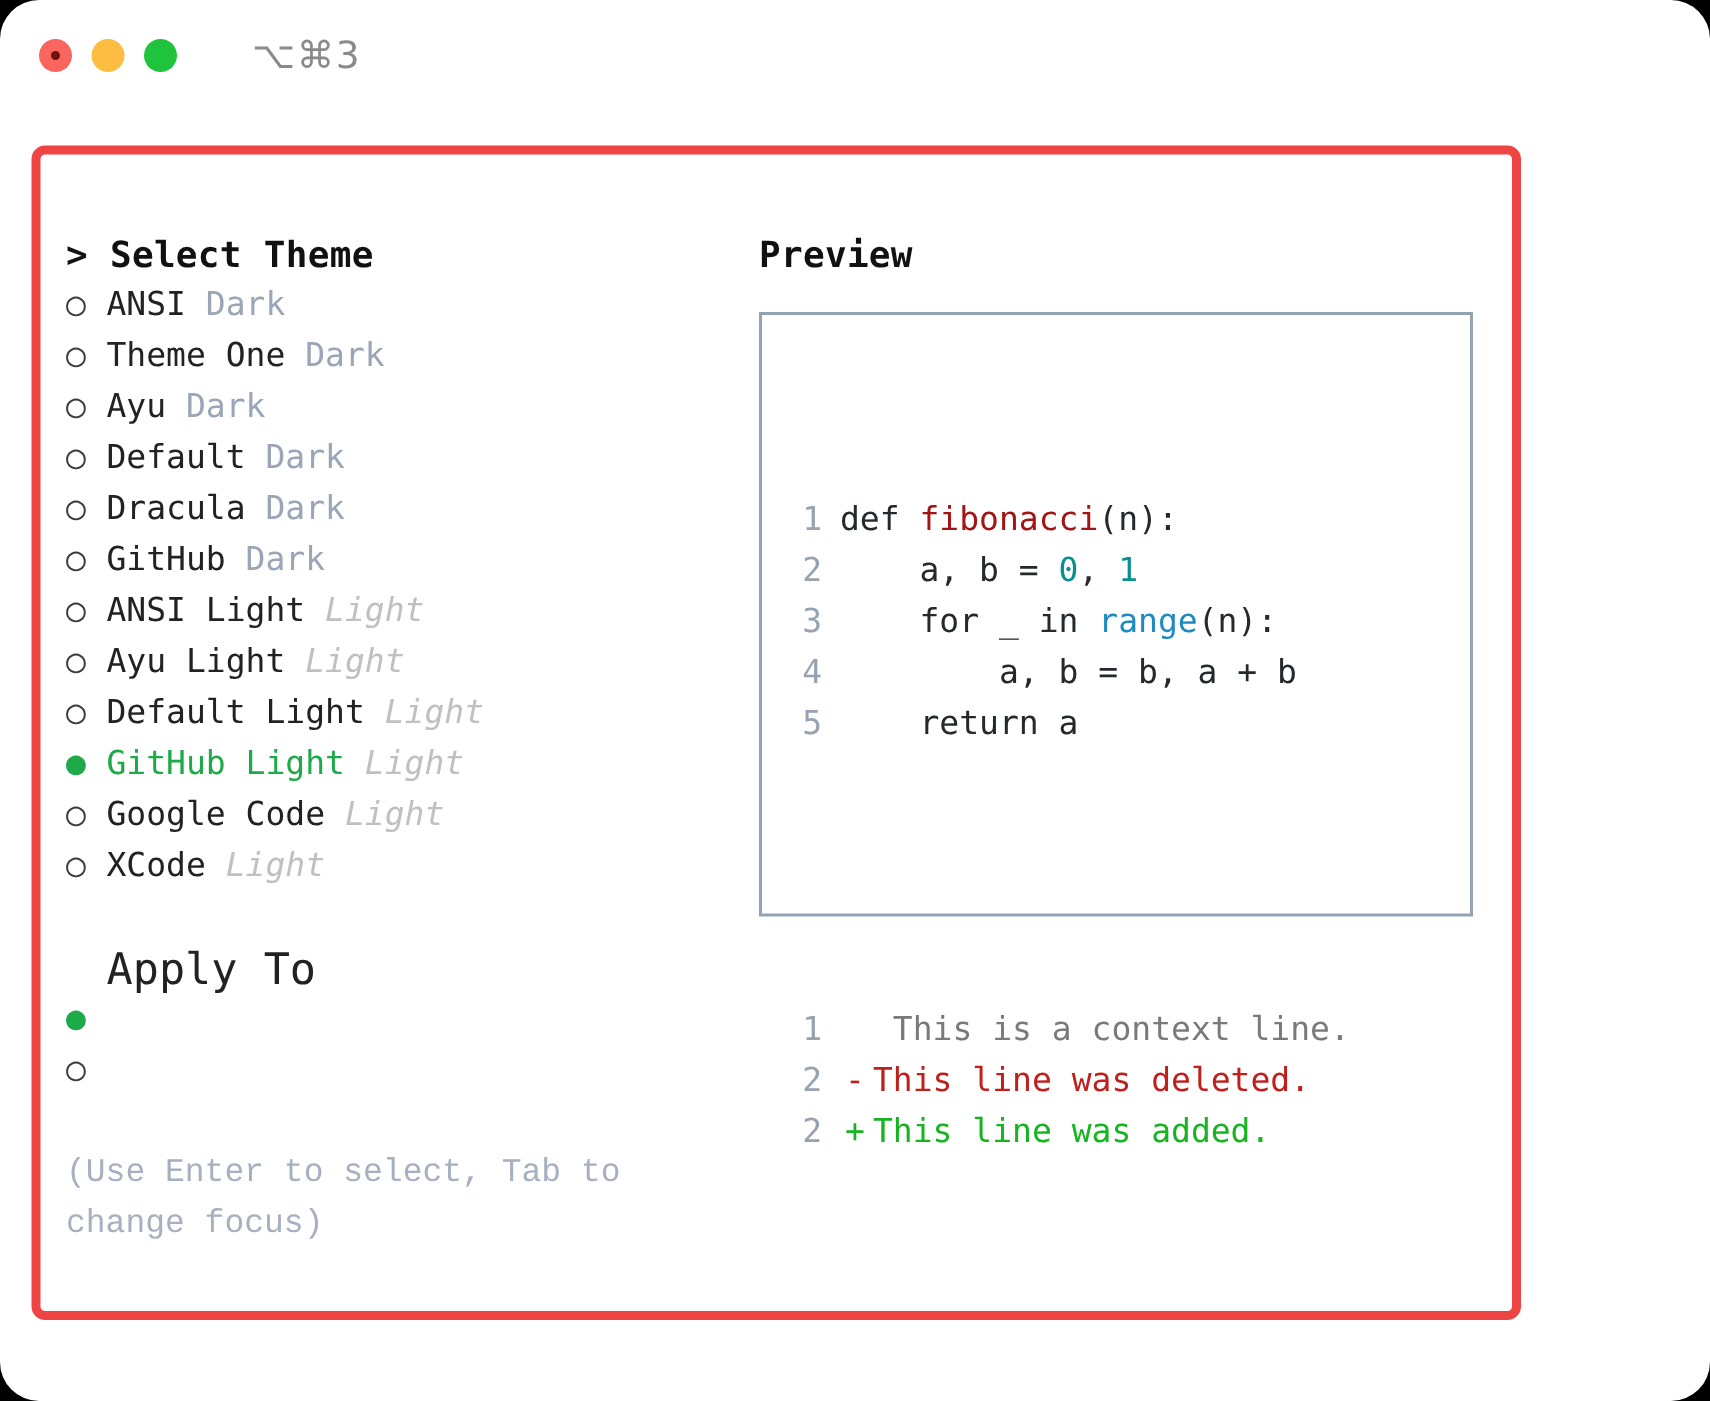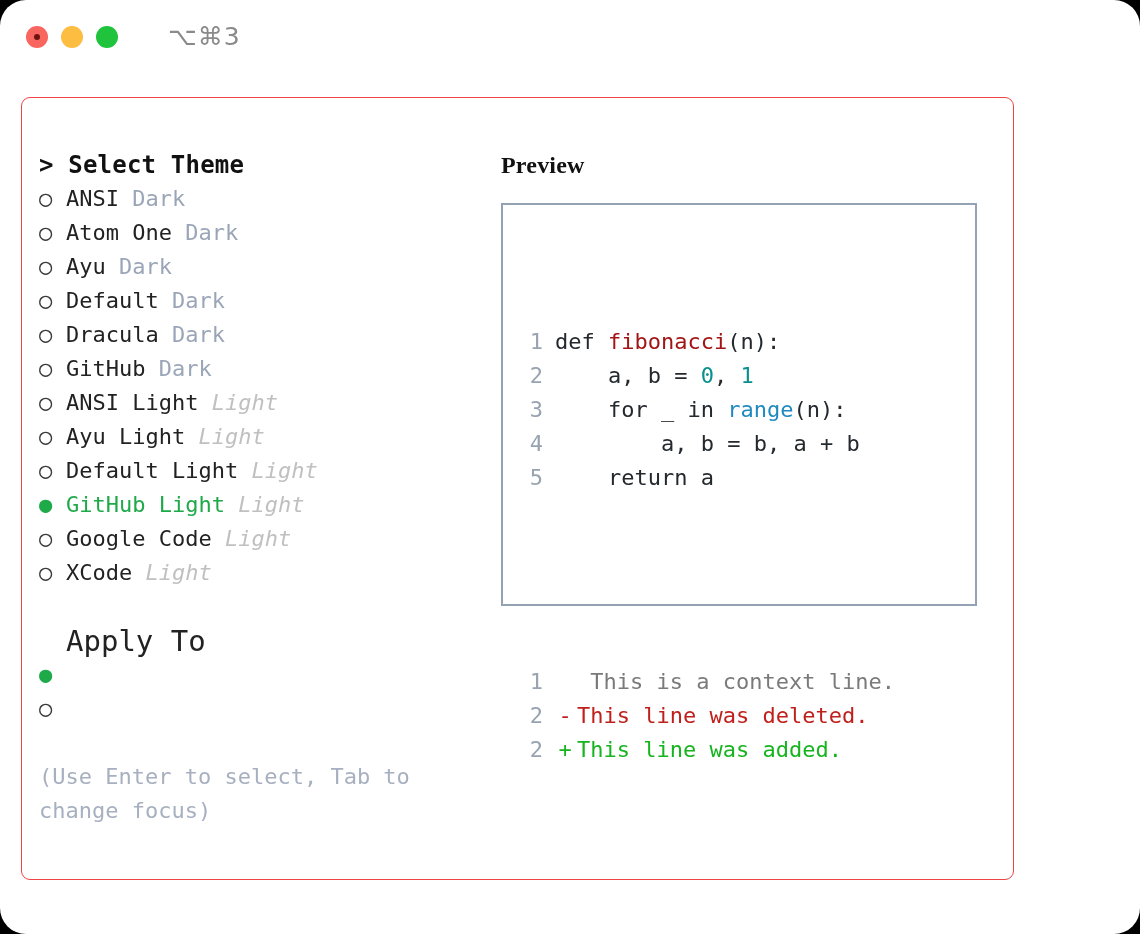--- a/index.html
+++ b/index.html
@@ -70,21 +70,21 @@
     white-space: nowrap;
   }
 
   
   .panel {
     position: absolute;
     left: 21px;
     top: 97px;
     width: 993px;
     height: 783px;
-    border: 1px solid #ef4444;
+    border: 6px solid #ef4444;
     border-radius: 9px;
     background: #ffffff;
     box-sizing: border-box;
   }
 
   
   .left-col {
     position: absolute;
     left: 17px;
     top: 50px;
@@ -128,37 +128,37 @@
     white-space: pre;
   }
   .spacer { height: 34px; }
 
   .hint {
     margin-top: 34px;
     font-size: 22px;
     line-height: 34px;
     color: #a7b0c0;
     width: 410px;
+    font-family: Liberation Mono, monospace;
   }
 
   
   .right-col {
     position: absolute;
     left: 479px;
     top: 50px;
     width: 500px;
   }
   .preview-title {
     font-size: 24px;
     font-weight: bold;
     color: #111111;
     line-height: 34px;
     white-space: pre;
     letter-spacing: 0.2px;
-    font-family: Liberation Serif, serif;
   }
   .preview-box {
     margin-top: 21px;
     width: 476px;
     height: 403px;
     border: 2px solid #94a3b3;
     background: #ffffff;
     box-sizing: border-box;
     position: relative;
   }
@@ -207,21 +207,21 @@
     <div class="shortcut">⌥⌘3</div>
   </div>
 
   <div class="panel">
 
     <div class="left-col">
       <div class="section-title">&gt; Select Theme</div>
 
       <div id="theme-list">
           <div class="opt-row"><span class="bullet">○</span><span class="opt-label">ANSI</span><span> </span><span class="opt-badge">Dark</span></div>
-          <div class="opt-row"><span class="bullet">○</span><span class="opt-label">Atom One</span><span> </span><span class="opt-badge">Dark</span></div>
+          <div class="opt-row"><span class="bullet">○</span><span class="opt-label">Theme One</span><span> </span><span class="opt-badge">Dark</span></div>
           <div class="opt-row"><span class="bullet">○</span><span class="opt-label">Ayu</span><span> </span><span class="opt-badge">Dark</span></div>
           <div class="opt-row"><span class="bullet">○</span><span class="opt-label">Default</span><span> </span><span class="opt-badge">Dark</span></div>
           <div class="opt-row"><span class="bullet">○</span><span class="opt-label">Dracula</span><span> </span><span class="opt-badge">Dark</span></div>
           <div class="opt-row"><span class="bullet">○</span><span class="opt-label">GitHub</span><span> </span><span class="opt-badge">Dark</span></div>
           <div class="opt-row"><span class="bullet">○</span><span class="opt-label">ANSI Light</span><span> </span><span class="opt-badge light">Light</span></div>
           <div class="opt-row"><span class="bullet">○</span><span class="opt-label">Ayu Light</span><span> </span><span class="opt-badge light">Light</span></div>
           <div class="opt-row"><span class="bullet">○</span><span class="opt-label">Default Light</span><span> </span><span class="opt-badge light">Light</span></div>
           <div class="opt-row"><span class="bullet on">●</span><span class="opt-label sel">GitHub Light</span><span> </span><span class="opt-badge light">Light</span></div>
           <div class="opt-row"><span class="bullet">○</span><span class="opt-label">Google Code</span><span> </span><span class="opt-badge light">Light</span></div>
           <div class="opt-row"><span class="bullet">○</span><span class="opt-label">XCode</span><span> </span><span class="opt-badge light">Light</span></div>

